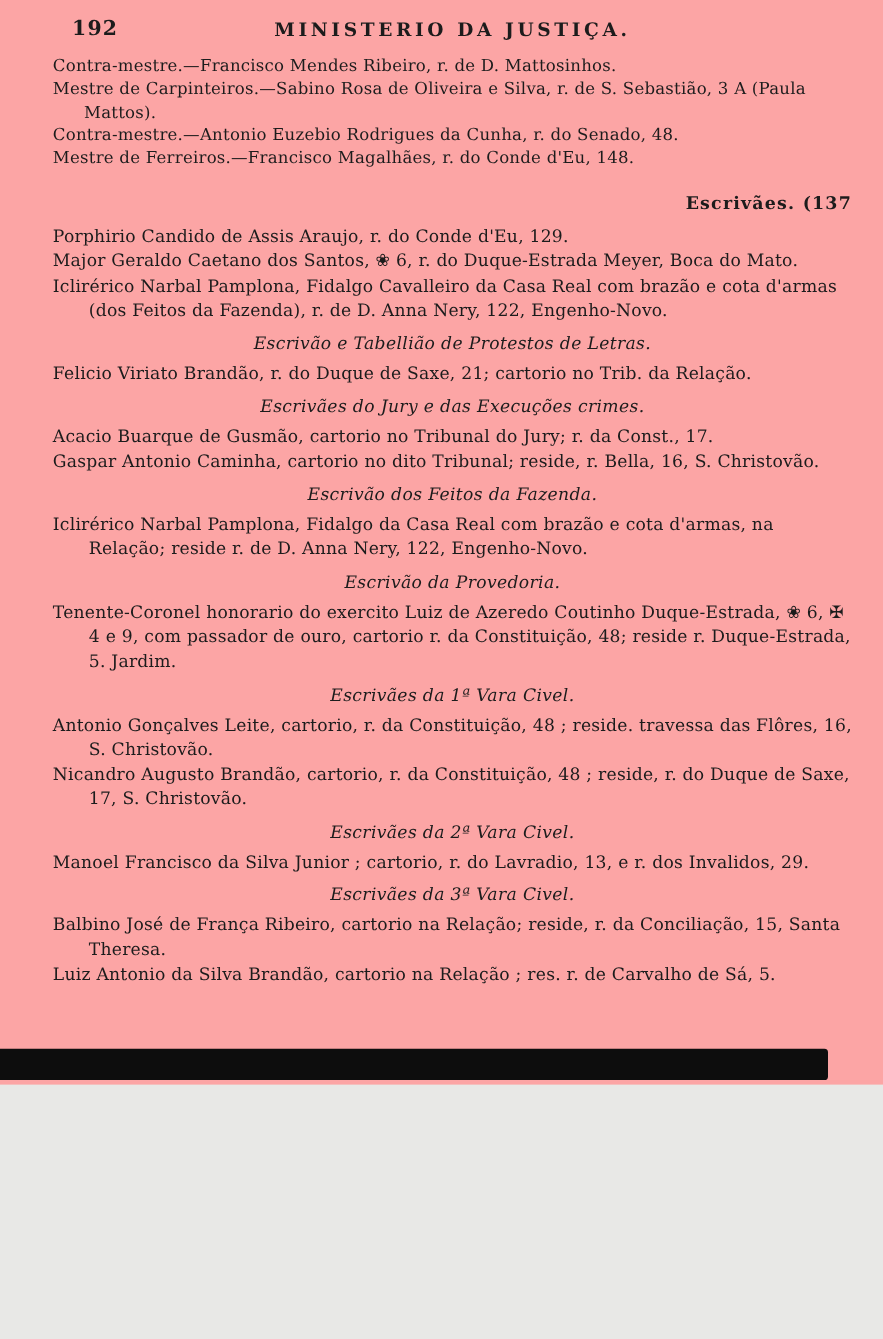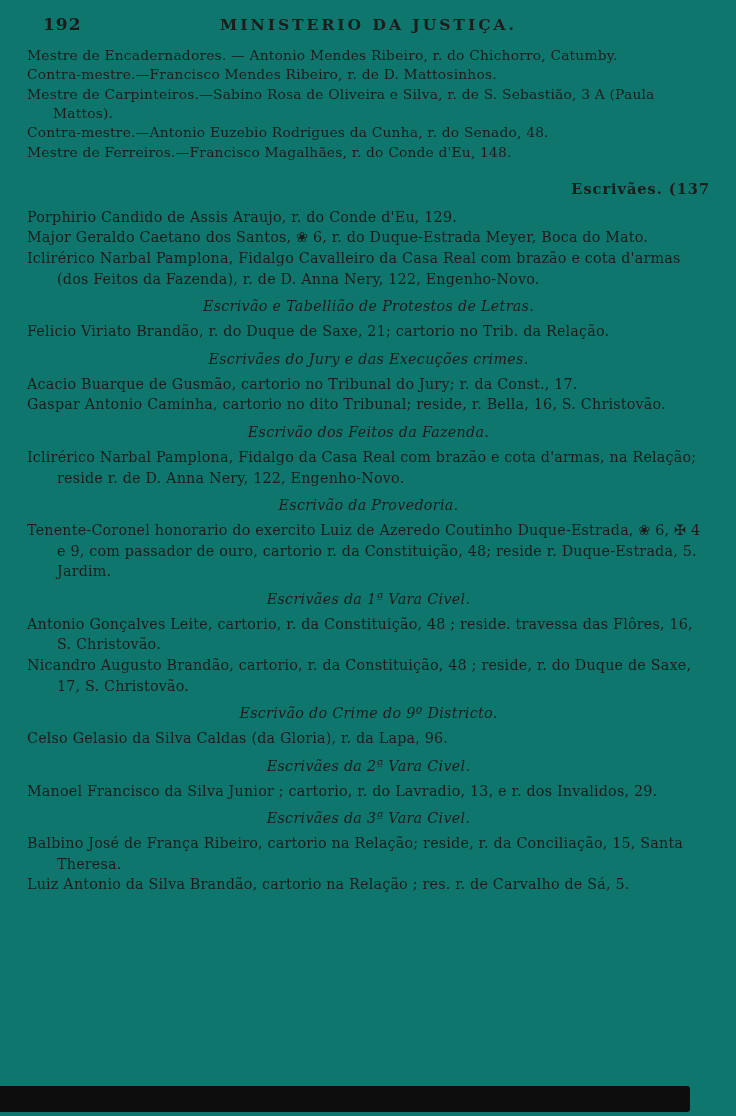--- a/index.html
+++ b/index.html
@@ -3,27 +3,27 @@
 <meta charset="utf-8">
 <style>
   html, body {
     margin: 0;
     padding: 0;
     background: #e8e8e6;
   }
   .page {
     position: relative;
     width: 736px;
-    height: 1116px;
-    background: #0f766e;
+    height: 904px;
+    background: #fca5a5;
     color: #1c1c1c;
     font-family: "DejaVu Serif", "Liberation Serif", serif;
     overflow: hidden;
     box-sizing: border-box;
-    padding: 14px 26px 0 27px;
+    padding: 14px 26px 0 44px;
   }
   .page-header {
     position: relative;
     height: 26px;
     margin-bottom: 6px;
   }
   .page-number {
     position: absolute;
     left: 16px;
     top: 0;
@@ -84,21 +84,20 @@
 <body>
 
 <div class="page">
 
   <div class="page-header">
     <span class="page-number">192</span>
     <span class="header-title">MINISTERIO DA JUSTIÇA.</span>
   </div>
 
   <div class="intro">
-    <p class="entry">Mestre de Encadernadores. — Antonio Mendes Ribeiro, r. do Chichorro, Catumby.</p>
     <p class="entry">Contra-mestre.—Francisco Mendes Ribeiro, r. de D. Mattosinhos.</p>
     <p class="entry">Mestre de Carpinteiros.—Sabino Rosa de Oliveira e Silva, r. de S. Sebastião, 3 A (Paula Mattos).</p>
     <p class="entry">Contra-mestre.—Antonio Euzebio Rodrigues da Cunha, r. do Senado, 48.</p>
     <p class="entry">Mestre de Ferreiros.—Francisco Magalhães, r. do Conde d'Eu, 148.</p>
   </div>
 
   <h2 class="main-heading">Escrivães. (137</h2>
 
   <section>
     <p class="entry">Porphirio Candido de Assis Araujo, r. do Conde d'Eu, 129.</p>
@@ -126,24 +125,20 @@
     <h3 class="section-title">Escrivão da Provedoria.</h3>
     <p class="entry">Tenente-Coronel honorario do exercito Luiz de Azeredo Coutinho Duque-Estrada, ❀ 6, ✠ 4 e 9, com passador de ouro, cartorio r. da Constituição, 48; reside r. Duque-Estrada, 5. Jardim.</p>
   </section>
 
   <section>
     <h3 class="section-title">Escrivães da 1ª Vara Civel.</h3>
     <p class="entry">Antonio Gonçalves Leite, cartorio, r. da Constituição, 48 ; reside. travessa das Flôres, 16, S. Christovão.</p>
     <p class="entry">Nicandro Augusto Brandão, cartorio, r. da Constituição, 48 ; reside, r. do Duque de Saxe, 17, S. Christovão.</p>
   </section>
 
-  <section>
-    <h3 class="section-title">Escrivão do Crime do 9º Districto.</h3>
-    <p class="entry">Celso Gelasio da Silva Caldas (da Gloria), r. da Lapa, 96.</p>
-  </section>
 
   <section>
     <h3 class="section-title">Escrivães da 2ª Vara Civel.</h3>
     <p class="entry">Manoel Francisco da Silva Junior ; cartorio, r. do Lavradio, 13, e r. dos Invalidos, 29.</p>
   </section>
 
   <section>
     <h3 class="section-title">Escrivães da 3ª Vara Civel.</h3>
     <p class="entry">Balbino José de França Ribeiro, cartorio na Relação; reside, r. da Conciliação, 15, Santa Theresa.</p>
     <p class="entry">Luiz Antonio da Silva Brandão, cartorio na Relação ; res. r. de Carvalho de Sá, 5.</p>

